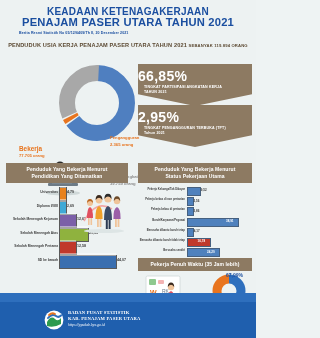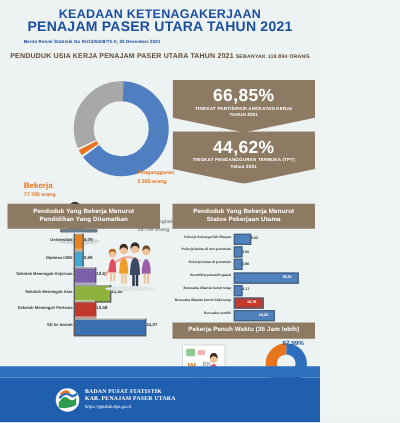--- a/index.html
+++ b/index.html
@@ -41,21 +41,21 @@
   .lbl-bekerja .v{display:block;font-size:4.2px;margin-top:1px;color:#e8741e;}
   .lbl-peng{left:110px;top:73px;color:#e8741e;font-size:4.2px;text-align:left;}
   .lbl-peng .v{display:block;font-size:4.2px;margin-top:1px;}
   .lbl-bukan{left:110px;top:112px;color:#8b8b8b;font-size:4.2px;text-align:left;}
   .lbl-bukan .v{display:block;font-size:4.2px;margin-top:1px;}
 
   .worker{position:absolute;left:40px;top:95px;width:46px;height:40px;}
 
   
   .badges{position:absolute;right:4px;top:64px;width:114px;}
-  .badge{position:relative;background:#8d7a62;color:#fff;text-align:center;}
+  .badge{position:relative;background:#8d7a62;color:#fff;text-align:left;}
   .badge .num{font-size:14px;font-weight:bold;letter-spacing:.3px;padding-top:4px;}
   .badge .cap{font-size:3.6px;font-weight:bold;line-height:5px;padding:1px 6px 5px 6px;letter-spacing:.15px;}
   .badge.b1{clip-path:polygon(0 0,100% 0,100% 72%,50% 100%,0 72%);height:42px;}
   .badge.b2{clip-path:polygon(0 0,100% 0,100% 72%,50% 100%,0 72%);height:42px;margin-top:-1px;background:#8d7a62;}
 
   
   .panel-title{
     background:#8d7a62;color:#fff;font-size:5px;font-weight:bold;text-align:center;
     line-height:7px;padding:3px 4px;letter-spacing:.1px;
   }
@@ -158,21 +158,21 @@
 
   <div class="badges">
     <div class="badge b1">
       <div class="num">66,85%</div>
       <div class="cap">
         <span>TINGKAT PARTISIPASI ANGKATAN KERJA</span><br>
         <span>TAHUN 2021</span>
       </div>
     </div>
     <div class="badge b2">
-      <div class="num">44,62%</div>
+      <div class="num">2,95%</div>
       <div class="cap">
         <span>TINGKAT PENGANGGURAN TERBUKA  (TPT)</span><br>
         <span>Tahun 2021</span>
       </div>
     </div>
   </div>
 
   <div class="left-panel">
     <div class="panel-title">
       <span>Penduduk Yang Bekerja Menurut</span><br>

